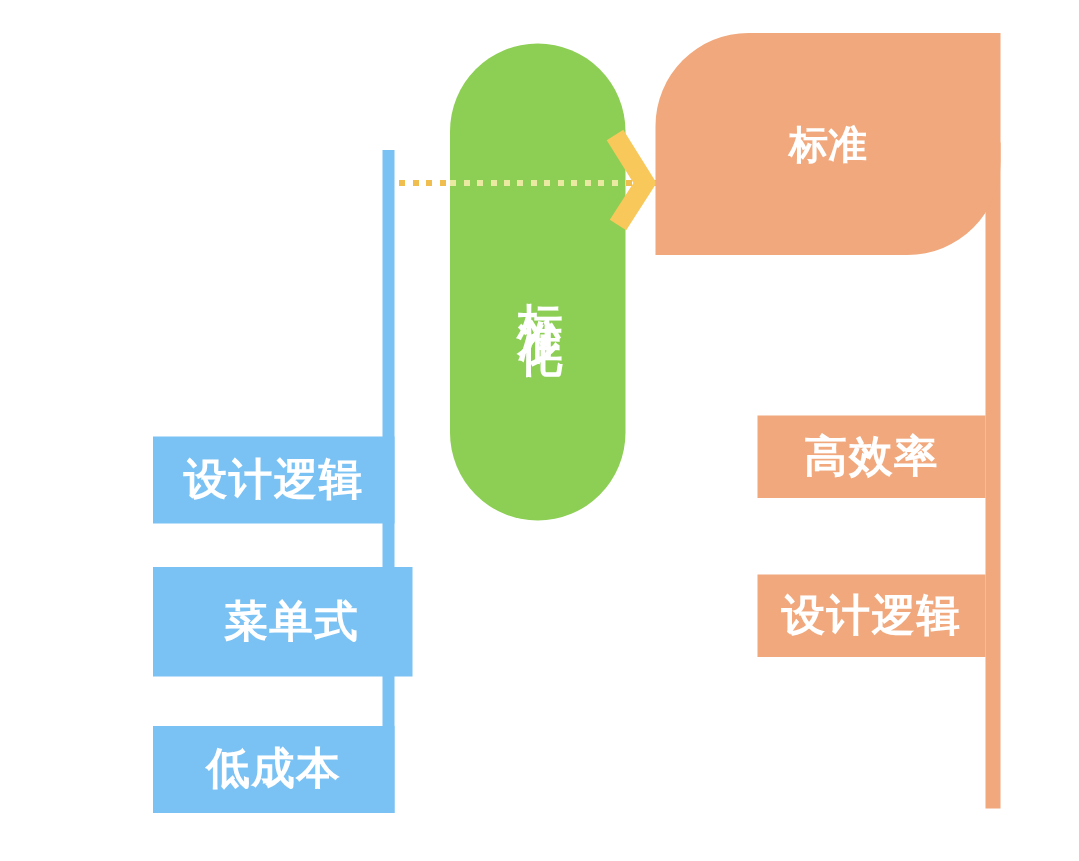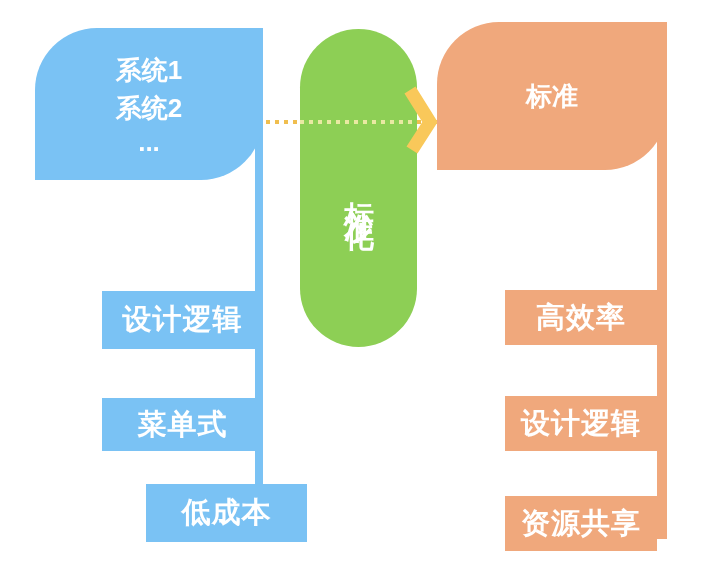--- a/index.html
+++ b/index.html
@@ -21,24 +21,24 @@
   
   .vbar{position:absolute;}
   .left-bar{left:255px;top:100px;width:8px;height:442px;background:#7AC2F4;}
   .right-bar{left:657px;top:95px;width:10px;height:444px;background:#F0A87C;}
   
   .box{
     position:absolute;display:flex;align-items:center;justify-content:center;
     font-size:29px;letter-spacing:1px;
   }
   .box-l{left:102px;width:161px;}
-  .box-r{left:505px;width:152px;margin-top:13px;}
+  .box-r{left:505px;width:152px;}
   .l1{top:291px;height:58px;}
-  .l2{top:398px;height:53px;}
-  .l3{top:484px;height:58px;margin-left:44px;}
+  .l2{top:378px;height:73px;padding-left:12px;}
+  .l3{top:484px;height:58px;}
   .r1{top:277px;height:55px;}
   .r2{top:383px;height:55px;}
   .r3{top:483px;height:55px;}
   
   .pill{
     position:absolute;left:300px;top:29px;width:117px;height:318px;
     background:#8DCF55;border-radius:60px;
     display:flex;align-items:center;justify-content:center;
   }
   .pill-label{
@@ -55,25 +55,20 @@
   .dot-seg3{left:417px;width:27px;color:#F0BE4E;}
   .chevron{position:absolute;left:398px;top:84px;width:40px;height:72px;}
 </style>
 </head>
 <body>
 
 <div class="stage">
 
   <div class="vbar left-bar"></div>
 
-  <div class="leaf blue leaf-left">
-    <div>系统1</div>
-    <div>系统2</div>
-    <div class="ellipsis-line">...</div>
-  </div>
 
   <div class="box blue box-l l1">设计逻辑</div>
   <div class="box blue box-l l2">菜单式</div>
   <div class="box blue box-l l3">低成本</div>
 
   <div class="pill">
     <div class="pill-label">标准化</div>
   </div>
 
   <div class="dotline dot-seg1"></div>
@@ -84,15 +79,14 @@
   </svg>
 
   <div class="vbar right-bar"></div>
 
   <div class="leaf orange leaf-right">
     <div>标准</div>
   </div>
 
   <div class="box orange box-r r1">高效率</div>
   <div class="box orange box-r r2">设计逻辑</div>
-  <div class="box orange box-r r3">资源共享</div>
 
 </div>
 
 </body></html>

